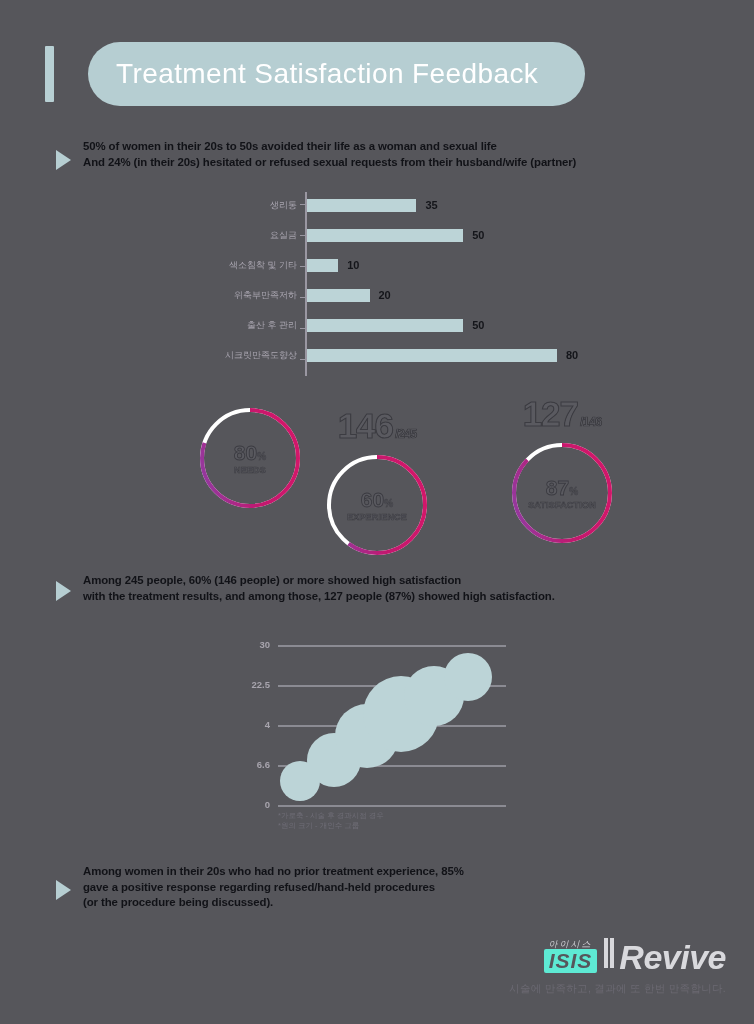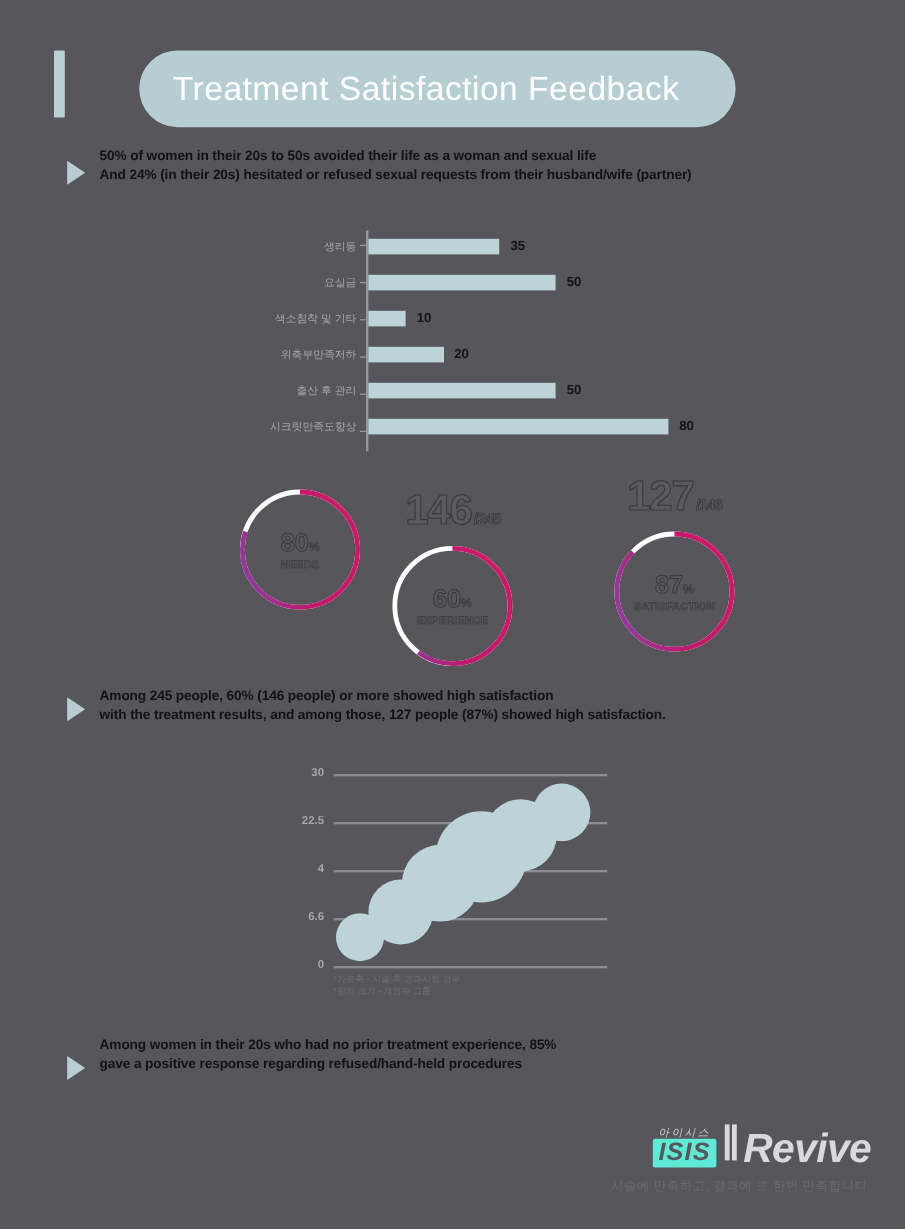--- a/index.html
+++ b/index.html
@@ -5,21 +5,21 @@
   html,body{margin:0;padding:0;}
   body{
     width:754px;height:1024px;
     background:#56565b;
     font-family:"Liberation Sans","DejaVu Sans",sans-serif;
     overflow:hidden;position:relative;
   }
   .page{position:relative;width:754px;height:1024px;}
 
   
-  .header{position:absolute;left:45px;top:42px;display:flex;gap:28px;}
+  .header{position:absolute;left:45px;top:42px;display:flex;align-items:center;}
   .header-bar{width:9px;height:56px;background:#b8d0d4;border-radius:1px;}
   .title-pill{
     margin-left:34px;
     background:#b6ced2;
     border-radius:34px;
     height:64px;min-width:497px;
     display:flex;align-items:center;
     padding:0 28px;
     box-sizing:border-box;
   }
@@ -35,21 +35,21 @@
     border-top:10px solid transparent;
     border-bottom:10px solid transparent;
     border-left:15px solid #b6ced2;
     flex:0 0 auto;
   }
   .para-lines{margin-left:12px;}
   .para-lines div{
     color:#111217;font-size:11.4px;font-weight:bold;
     line-height:15.5px;white-space:nowrap;letter-spacing:-0.1px;
   }
-  #para-top{left:56px;top:123px;}
+  #para-top{left:56px;top:139px;}
   #para-top .tri{margin-top:11px;}
   #para-mid{left:56px;top:573px;}
   #para-mid .tri{margin-top:8px;}
   #para-bot{left:56px;top:864px;}
   #para-bot .tri{margin-top:16px;}
 
   
   .barchart{position:absolute;left:190px;top:190px;width:420px;height:190px;}
   .bar-row{position:relative;height:30px;display:flex;align-items:center;}
   .bar-label{
@@ -267,20 +267,21 @@
       <div>*가로축 - 시술 후 경과시점 경우</div>
       <div>*원의 크기 - 개인수 그룹</div>
     </div>
   </div>
 
   <div class="para" id="para-bot">
     <div class="tri"></div>
     <div class="para-lines">
       <div>Among women in their 20s who had no prior treatment experience, 85%</div>
       <div>gave a positive response regarding refused/hand-held procedures</div>
+      <div>(or the procedure being discussed).</div>
     </div>
   </div>
 
   <div class="footer">
     <div class="logo-row">
       <div class="logo-isis">
         <div class="logo-kr">아이시스</div>
         <div class="logo-box">ISIS</div>
       </div>
       <div class="logo-bars"><i></i><i></i></div>

